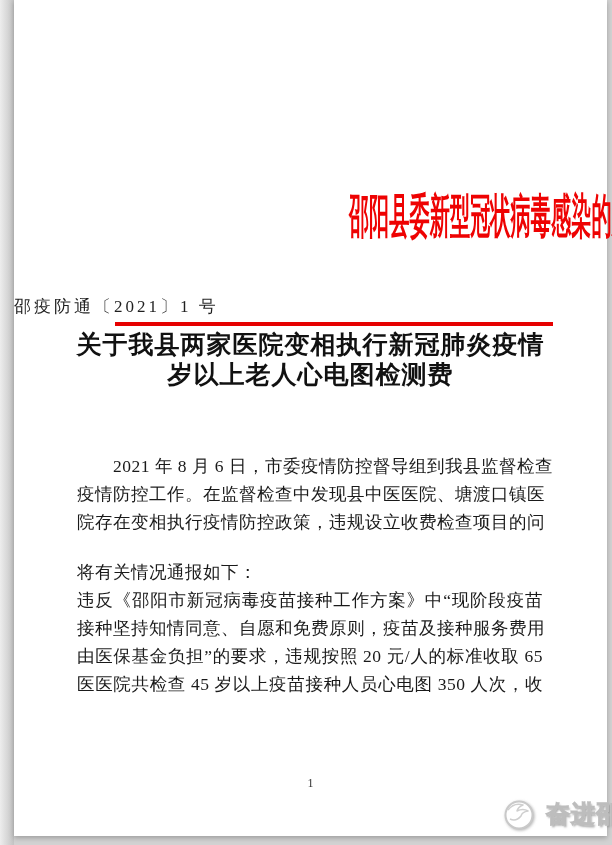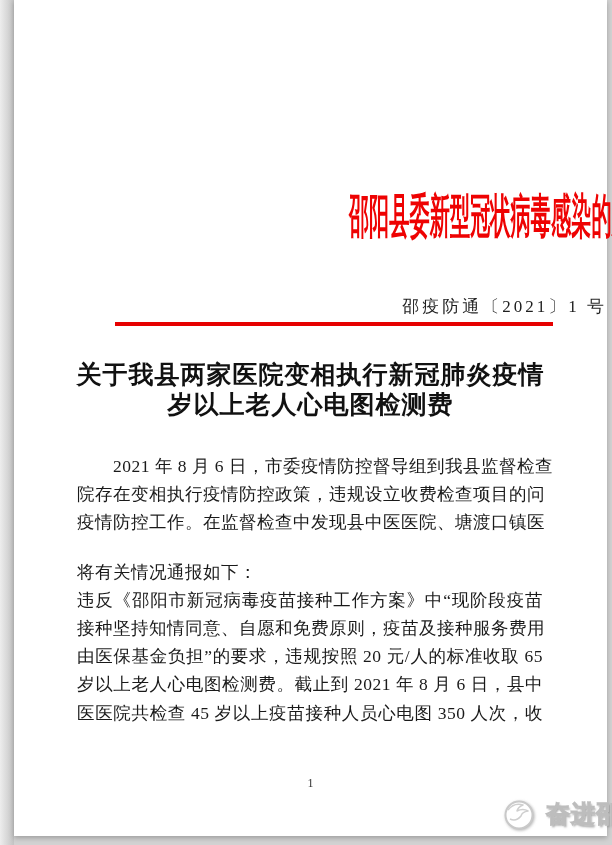--- a/index.html
+++ b/index.html
@@ -23,28 +23,28 @@
   }
   .org-header{
     display:inline-block;white-space:nowrap;
     font-size:47px;font-weight:bold;line-height:60px;
     color:#ee0202;
     transform:scale(0.43,1);transform-origin:center center;
     font-family:"Liberation Serif","DejaVu Serif",serif;
   }
   .doc-number{
     position:absolute;top:295px;left:0;width:100%;
-    text-align:right;font-size:17px;letter-spacing:3px;color:#1f1f1f;
+    text-align:left;font-size:17px;letter-spacing:3px;color:#1f1f1f;
   }
   .red-rule{
     position:absolute;top:322px;left:101px;width:438px;height:4px;
     background:#e60000;
   }
   .doc-title{
-    position:absolute;top:360px;left:0;width:100%;
+    position:absolute;top:330px;left:0;width:100%;
     text-align:center;font-size:25px;font-weight:bold;line-height:30px;
     color:#111;letter-spacing:1px;
   }
   .body-text{
     position:absolute;top:432px;left:63px;width:466px;
     font-size:17.5px;line-height:28.2px;color:#1a1a1a;
   }
   .jline{
     text-align:justify;
     text-align-last:justify;
@@ -86,27 +86,26 @@
 
   <div class="red-rule"></div>
 
   <div class="doc-title">
     <div>关于我县两家医院变相执行新冠肺炎疫情</div>
     <div>岁以上老人心电图检测费</div>
   </div>
 
   <div class="body-text">
     <div class="jline indent">2021 年 8 月 6 日，市委疫情防控督导组到我县监督检查</div>
+    <div class="jline">疫情防控工作。在监督检查中发现县中医医院、塘渡口镇医</div>
     <div class="jline">院存在变相执行疫情防控政策，违规设立收费检查项目的问</div>
-    <div class="jline">疫情防控工作。在监督检查中发现县中医医院、塘渡口镇医</div>
     <div class="jline para-end">将有关情况通报如下：</div>
     <div class="jline">违反《邵阳市新冠病毒疫苗接种工作方案》中“现阶段疫苗</div>
     <div class="jline">接种坚持知情同意、自愿和免费原则，疫苗及接种服务费用</div>
     <div class="jline">由医保基金负担”的要求，违规按照 20 元/人的标准收取 65</div>
-    <div class="jline">岁以上老人心电图检测费。截止到 2021 年 8 月 6 日，县中</div>
     <div class="jline">医医院共检查 45 岁以上疫苗接种人员心电图 350 人次，收</div>
   </div>
 
   <div class="page-number">1</div>
 
   <div class="watermark">
     <svg class="wm-logo" width="36" height="36" viewBox="0 0 36 36">
       <circle cx="18" cy="19" r="13.5" fill="#ffffff" stroke="#c9c9c9" stroke-width="2"></circle>
       <path d="M7 14 Q13 6 22 9 Q17 11 16 15 Q22 12 27 15 Q21 16 20 20 Q15 26 9 23" fill="#ffffff" stroke="#cfcfcf" stroke-width="1.5" stroke-linejoin="round"></path>
     </svg>

